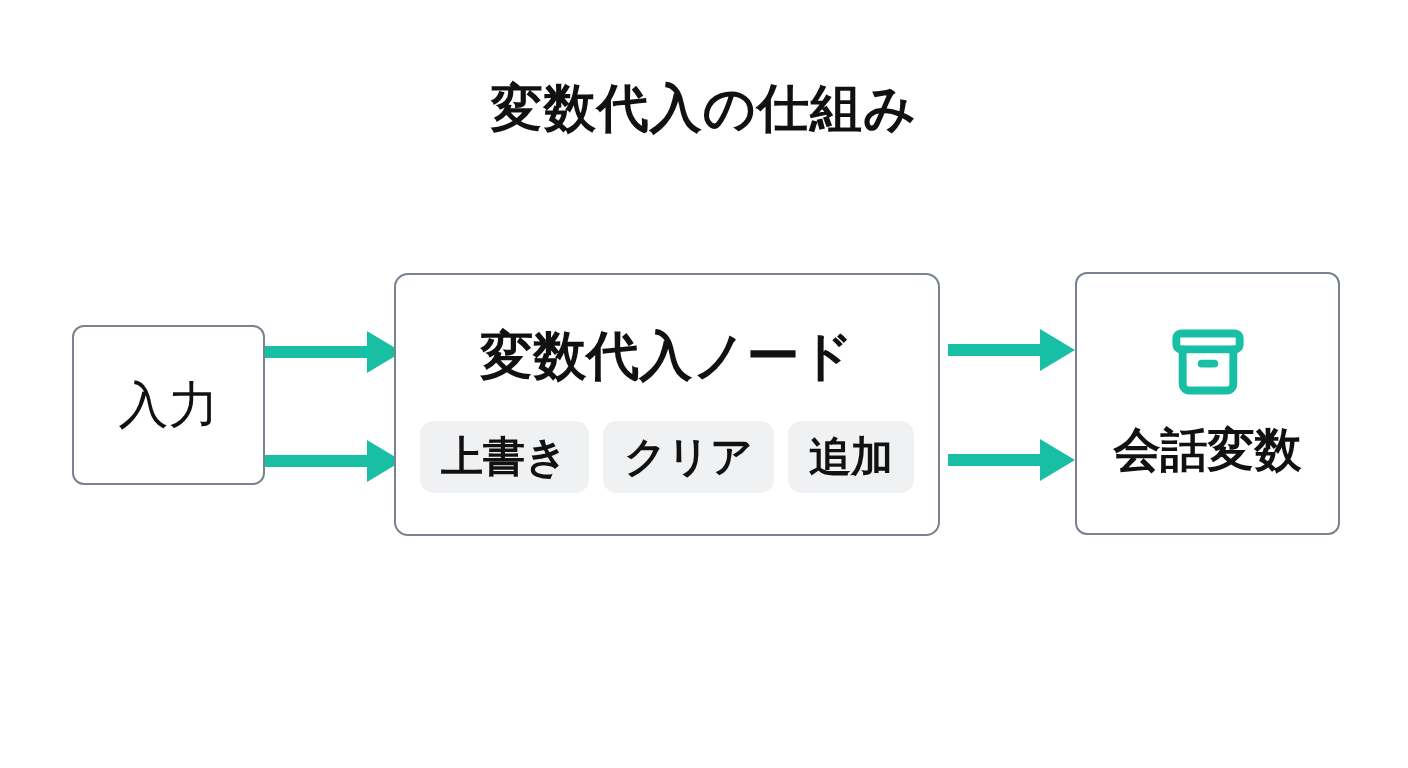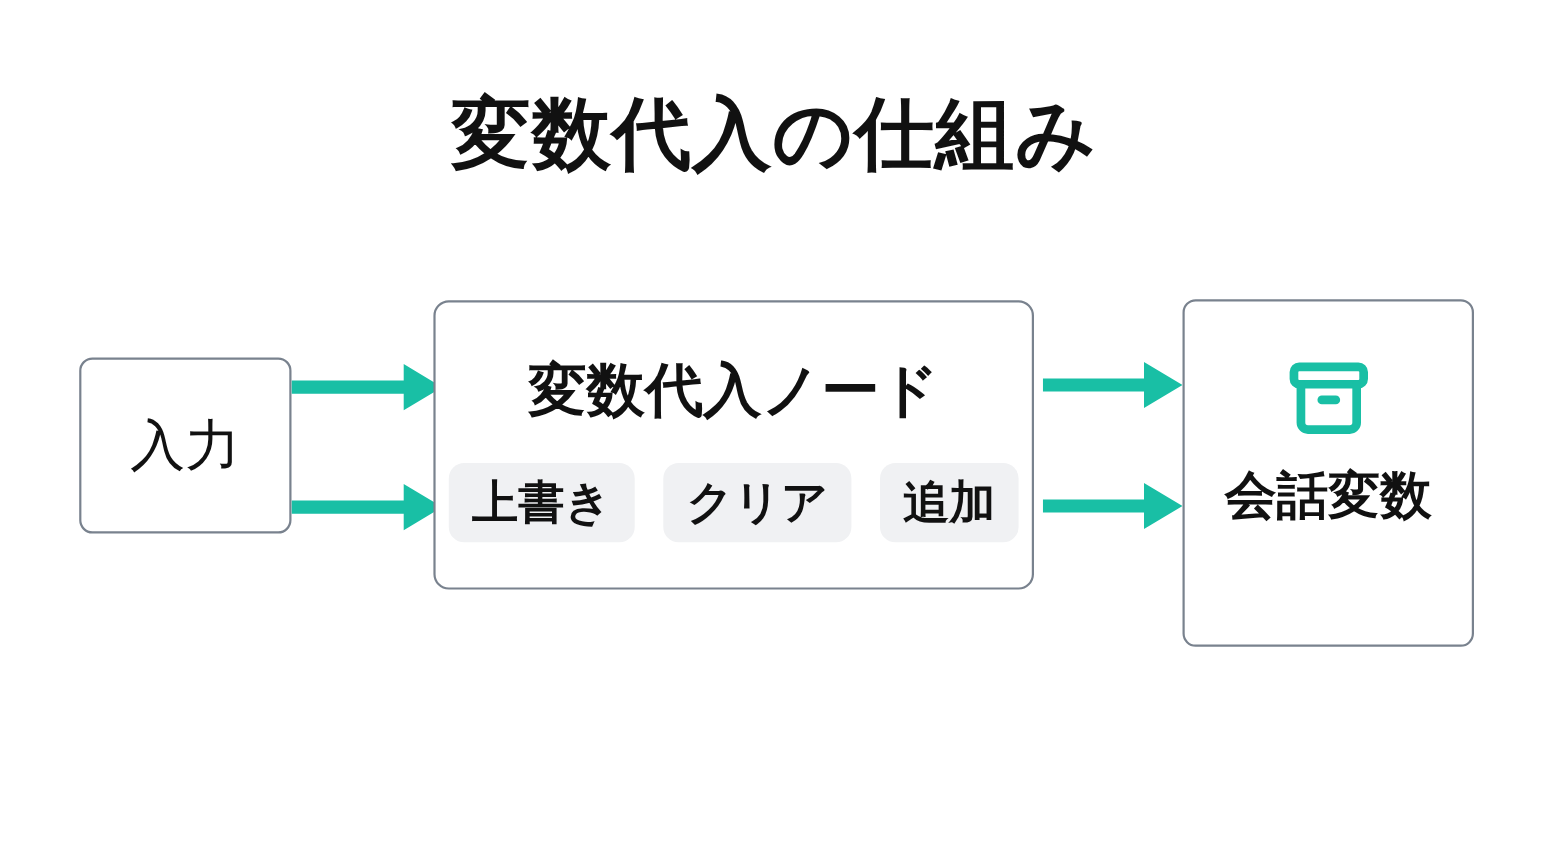--- a/index.html
+++ b/index.html
@@ -12,21 +12,21 @@
   .canvas {
     position: relative;
     width: 1408px; height: 768px;
     background: var(--background, #ffffff);
     color: var(--text, #111111);
   }
   .diagram-title {
     position: absolute;
     left: 0; top: 74px; width: 100%;
     text-align: center;
-    font-size: 72px;
+    font-size: 52px;
     font-weight: 700;
     letter-spacing: 1px;
     color: var(--text, #111111);
   }
   .box {
     position: absolute;
     background: #ffffff;
     border: 2.5px solid var(--border, #79828e);
     box-sizing: border-box;
     display: flex;
@@ -43,35 +43,35 @@
   .box-node {
     left: 394px; top: 273px;
     width: 546px; height: 263px;
     border-radius: 14px;
     justify-content: flex-start;
     padding-top: 52px;
   }
   .node-title { font-size: 53px; font-weight: 700; line-height: 1.1; }
   .ops-row {
     display: flex;
-    gap: 26px;
+    gap: 14px;
     margin-top: 36px;
   }
   .op-tag {
     background: var(--tag-bg, #f0f1f3);
     border-radius: 14px;
     font-size: 42px;
     font-weight: 700;
     line-height: 1;
     padding: 15px 21px;
     white-space: nowrap;
   }
   .box-store {
     left: 1075px; top: 272px;
-    width: 265px; height: 316px;
+    width: 265px; height: 263px;
     border-radius: 12px;
     justify-content: flex-start;
     padding-top: 50px;
   }
   .archive-icon {
     width: 82px; height: 76px;
     color: var(--accent, #19bfa5);
   }
   .archive-icon svg { width: 100%; height: 100%; display: block; }
   .store-label {

